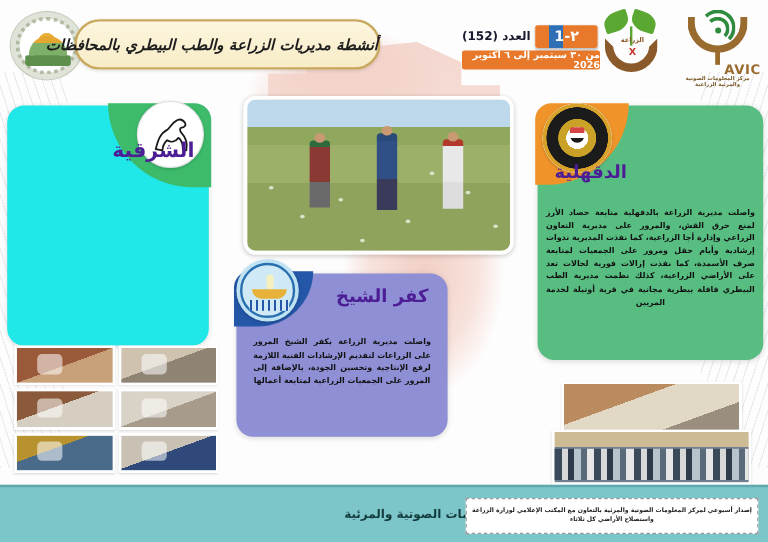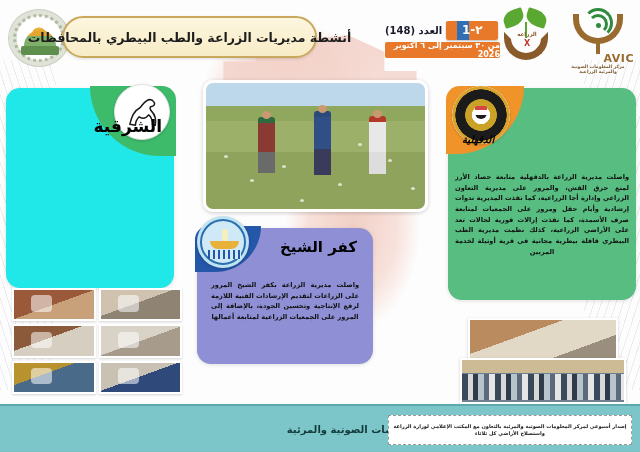--- a/index.html
+++ b/index.html
@@ -58,22 +58,23 @@
   }
   .ministry-logo .base {
     position:absolute; left:12px; top:36px; width:38px; height:9px;
     background:#5f8f4d; border-radius:2px;
   }
 
   .title-pill {
     position:absolute; left:62px; top:16px; width:255px; height:42px;
     background:linear-gradient(180deg,#fdf6df 0%,#f7ecc6 100%);
     border:2px solid #c8a85c; border-radius:21px;
-    display:flex; align-items:center; justify-content:center;
+    display:flex; align-items:center; 
     box-shadow:0 1px 3px rgba(0,0,0,.13);
+    font-style:italic;
   }
   .title-pill span {
     font-size:12.5px; font-weight:bold; color:#1d1d1d; letter-spacing:-.2px;
     white-space:nowrap;
   }
 
   .issue-box { position:absolute; left:385px; top:20px; width:115px; height:42px; }
   .issue-row { display:flex; align-items:center; justify-content:flex-end; gap:4px; height:20px; }
   .issue-label { font-size:10px; font-weight:bold; color:#1a1a2e; }
   .issue-num-bar {
@@ -126,21 +127,21 @@
     font-size:11px; font-weight:bold; color:#9a6b2f; letter-spacing:.5px;
   }
   .avic-logo .sub {
     position:absolute; left:0; top:58px; width:64px; text-align:center;
     font-size:4.5px; font-weight:bold; color:#7a5a2a;
   }
 
   
   .card { position:absolute; border-radius:16px; }
   .card .gov-name {
-    position:absolute; font-weight:bold; color:#000000; white-space:nowrap;
+    position:absolute; font-weight:bold; color:#4c1d95; white-space:nowrap;
   }
   .card .body-text {
     position:absolute; font-size:6.6px; font-weight:bold; color:#111;
     line-height:1.62; text-align:justify; text-align-last:center;
   }
 
   
   .card-sharqia {
     left:6px; top:88px; width:168px; height:200px;
     background:#21e8e8; border-radius:14px 14px 14px 14px;
@@ -178,21 +179,21 @@
   }
   .dak-emblem .inner {
     position:absolute; left:13px; top:13px; width:32px; height:32px; border-radius:50%;
     background:radial-gradient(circle at 50% 50%,#ffffff 0 40%,#c9a227 41% 70%,#2b2b2b 71%);
   }
   .dak-emblem .shield {
     position:absolute; left:23px; top:20px; width:12px; height:13px;
     background:linear-gradient(180deg,#d64545 0 34%,#ffffff 34% 67%,#1b1b1b 67%);
     border-radius:2px 2px 6px 6px;
   }
-  .card-dakahlia .gov-name { left:14px; top:46px; font-size:10px;font-style:italic; }
+  .card-dakahlia .gov-name { left:14px; top:46px; font-size:15px; }
   .card-dakahlia .body-text { left:7px; right:7px; top:84px; }
 
   
   .card-kafr {
     left:197px; top:228px; width:176px; height:136px;
     background:#8e8fd4; border-radius:14px;
     box-shadow:0 1px 4px rgba(0,0,0,.12);
   }
   .card-kafr .accent {
     position:absolute; left:-2px; top:-2px; width:66px; height:46px;
@@ -307,21 +308,21 @@
       <div class="base"></div>
     </div>
 
     <div class="title-pill">
       <span>أنشطة مديريات الزراعة والطب البيطري بالمحافظات</span>
     </div>
 
     <div class="issue-box">
       <div class="issue-row">
         <div class="issue-num-bar">٢-1</div>
-        <div class="issue-label">العدد (148)</div>
+        <div class="issue-label">العدد (152)</div>
       </div>
       <div class="issue-date">من ٣٠ سبتمبر إلى ٦ أكتوبر 2026</div>
     </div>
 
     <div class="zeraa-logo">
       <div class="leafL"></div>
       <div class="leafR"></div>
       <div class="stem"></div>
       <div class="hand"></div>
       <div class="txt">

